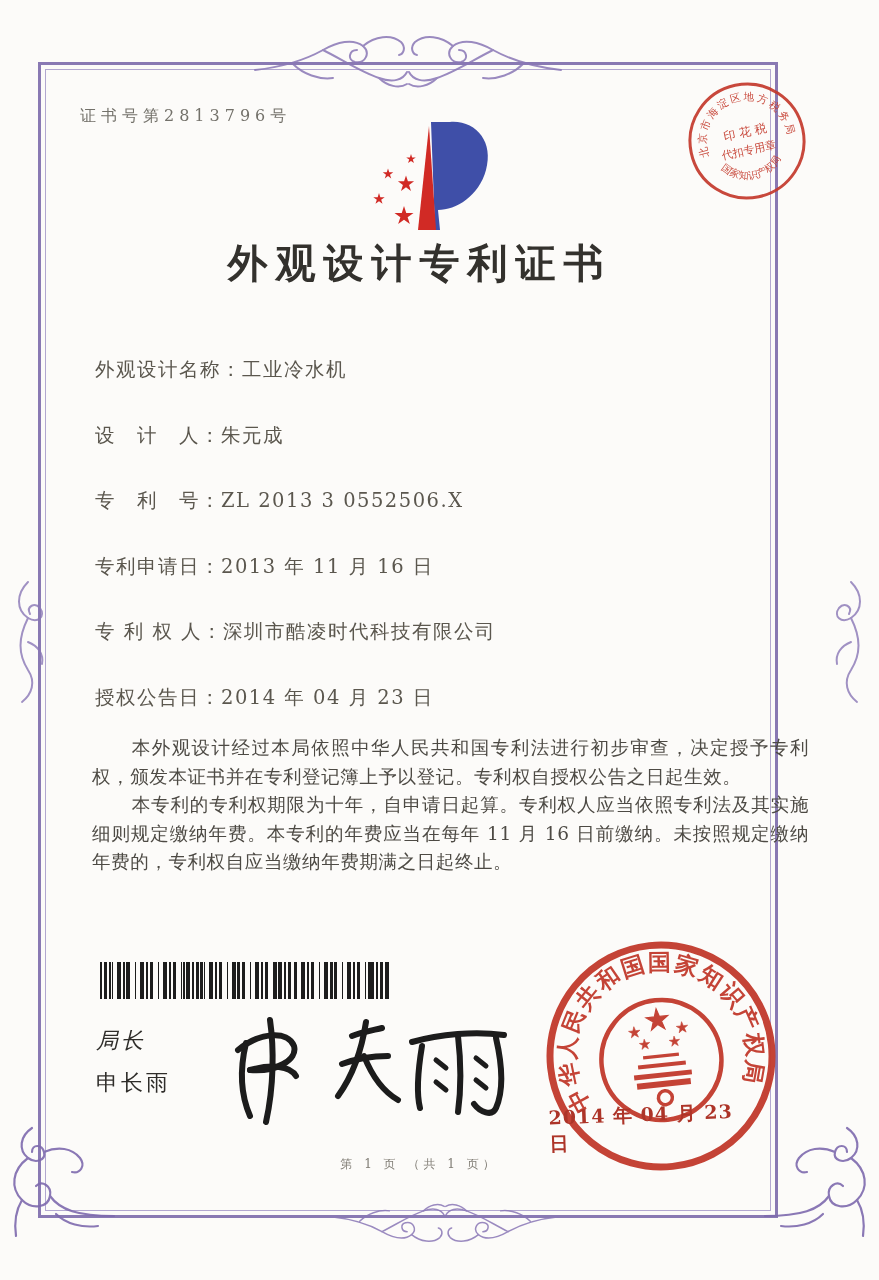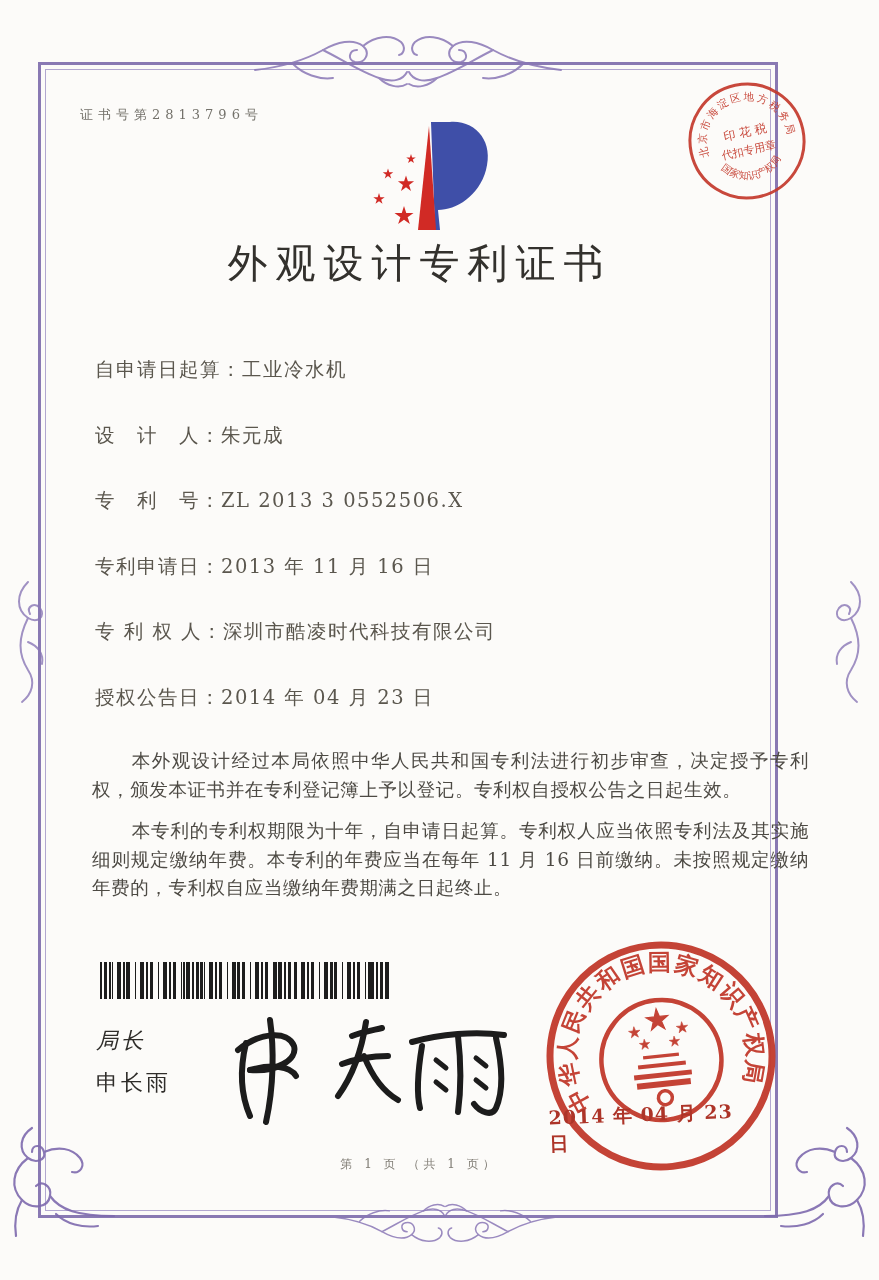--- a/index.html
+++ b/index.html
@@ -21,38 +21,38 @@
   .orn { position:absolute; pointer-events:none; }
   .orn-top    { left:253px; top:26px;  }
   .orn-bottom { left:330px; top:1186px; }
   .orn-bl     { left:2px;   top:1126px; }
   .orn-br     { left:762px; top:1126px; }
   .orn-ml     { left:8px;   top:580px; }
   .orn-mr     { left:831px; top:580px; }
   
   .cert-no {
     position:absolute; left:80px; top:106px;
-    font-size:13px; letter-spacing:5px; color:#73716a;
+    font-size:16px; letter-spacing:5px; color:#73716a;
   }
   .logo { position:absolute; left:372px; top:118px; }
   .title {
     position:absolute; left:30px; right:70px; top:236px;
-    text-align:center; font-size:40px; font-weight:400;
+    text-align:center; font-size:40px; font-weight:700;
     letter-spacing:8px; color:#33312d;
   }
   
   .fields { position:absolute; left:95px; top:356px; right:60px; }
   .field-line { height:65.5px; font-size:19.5px; color:#5b574e; letter-spacing:1.5px; }
   .field-line .lab { }
   .field-line .val { }
   
   .body-text { position:absolute; left:92px; right:70px; top:734px; }
   .body-text p {
     font-size:18.5px; line-height:28.5px; color:#4d4a44;
-    text-indent:2.15em; text-align:justify; letter-spacing:.6px;margin-top:13px;
+    text-indent:2.15em; text-align:justify; letter-spacing:.6px;
   }
   
   .barcode {
     position:absolute; left:100px; top:962px; width:292px; height:37px;
     background:
       repeating-linear-gradient(90deg,#1d1d1d 0 2px,transparent 2px 4px,#1d1d1d 4px 7px,transparent 7px 12px,#1d1d1d 12px 13px,transparent 13px 17px,#1d1d1d 17px 21px,transparent 21px 23px),
       repeating-linear-gradient(90deg,transparent 0 9px,#1d1d1d 9px 11px,transparent 11px 26px,#1d1d1d 26px 29px,transparent 29px 37px);
   }
   
   .signer-title { position:absolute; left:96px; top:1026px; font-size:22px; color:#2f2d2a; letter-spacing:3px;font-style:italic; }
@@ -142,21 +142,21 @@
       <use href="#star" transform="translate(34,66) scale(0.85)"></use>
       <use href="#star" transform="translate(7,81) scale(0.6)"></use>
       <use href="#star" transform="translate(32,98) scale(1.0)"></use>
     </g>
   </svg>
 
   <div class="title">外观设计专利证书</div>
 
   <div class="fields">
     <div class="field-line">
-      <span class="lab">自申请日起算：</span><span class="val">工业冷水机</span>
+      <span class="lab">外观设计名称：</span><span class="val">工业冷水机</span>
     </div>
     <div class="field-line">
       <span class="lab">设　计　人：</span><span class="val">朱元成</span>
     </div>
     <div class="field-line">
       <span class="lab">专　利　号：</span><span class="val">ZL 2013 3 0552506.X</span>
     </div>
     <div class="field-line">
       <span class="lab">专利申请日：</span><span class="val">2013 年 11 月 16 日</span>
     </div>

